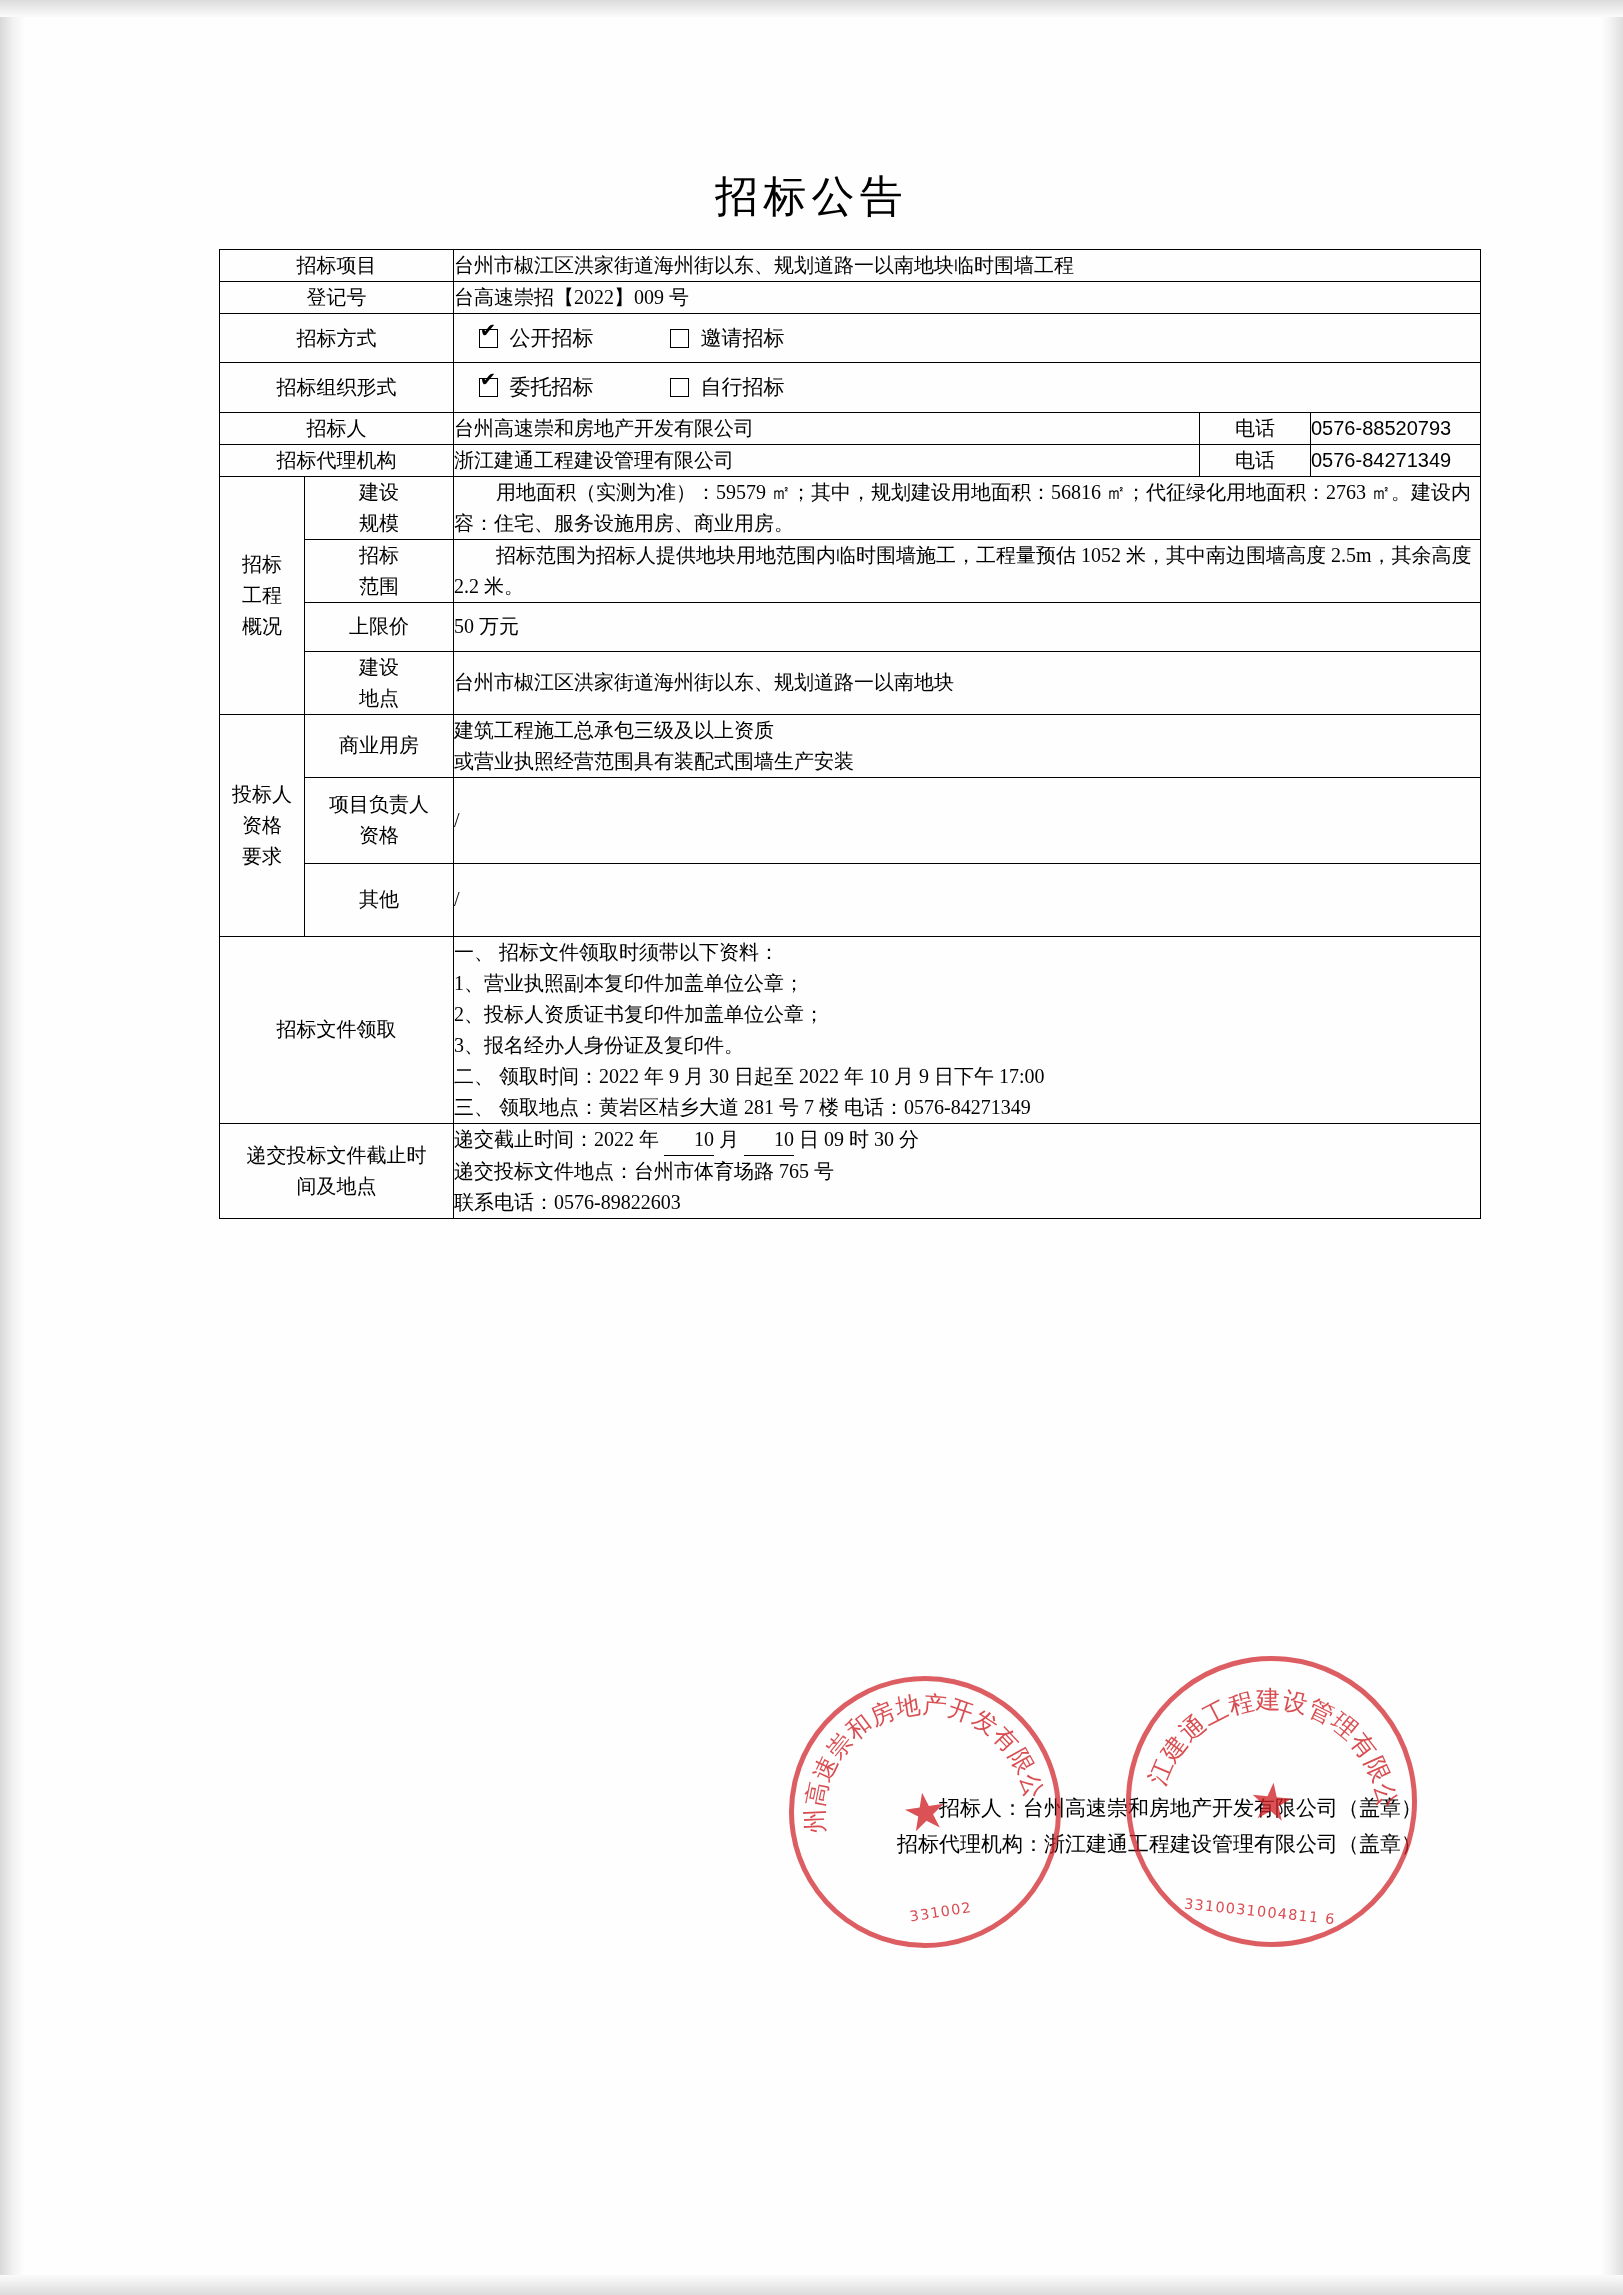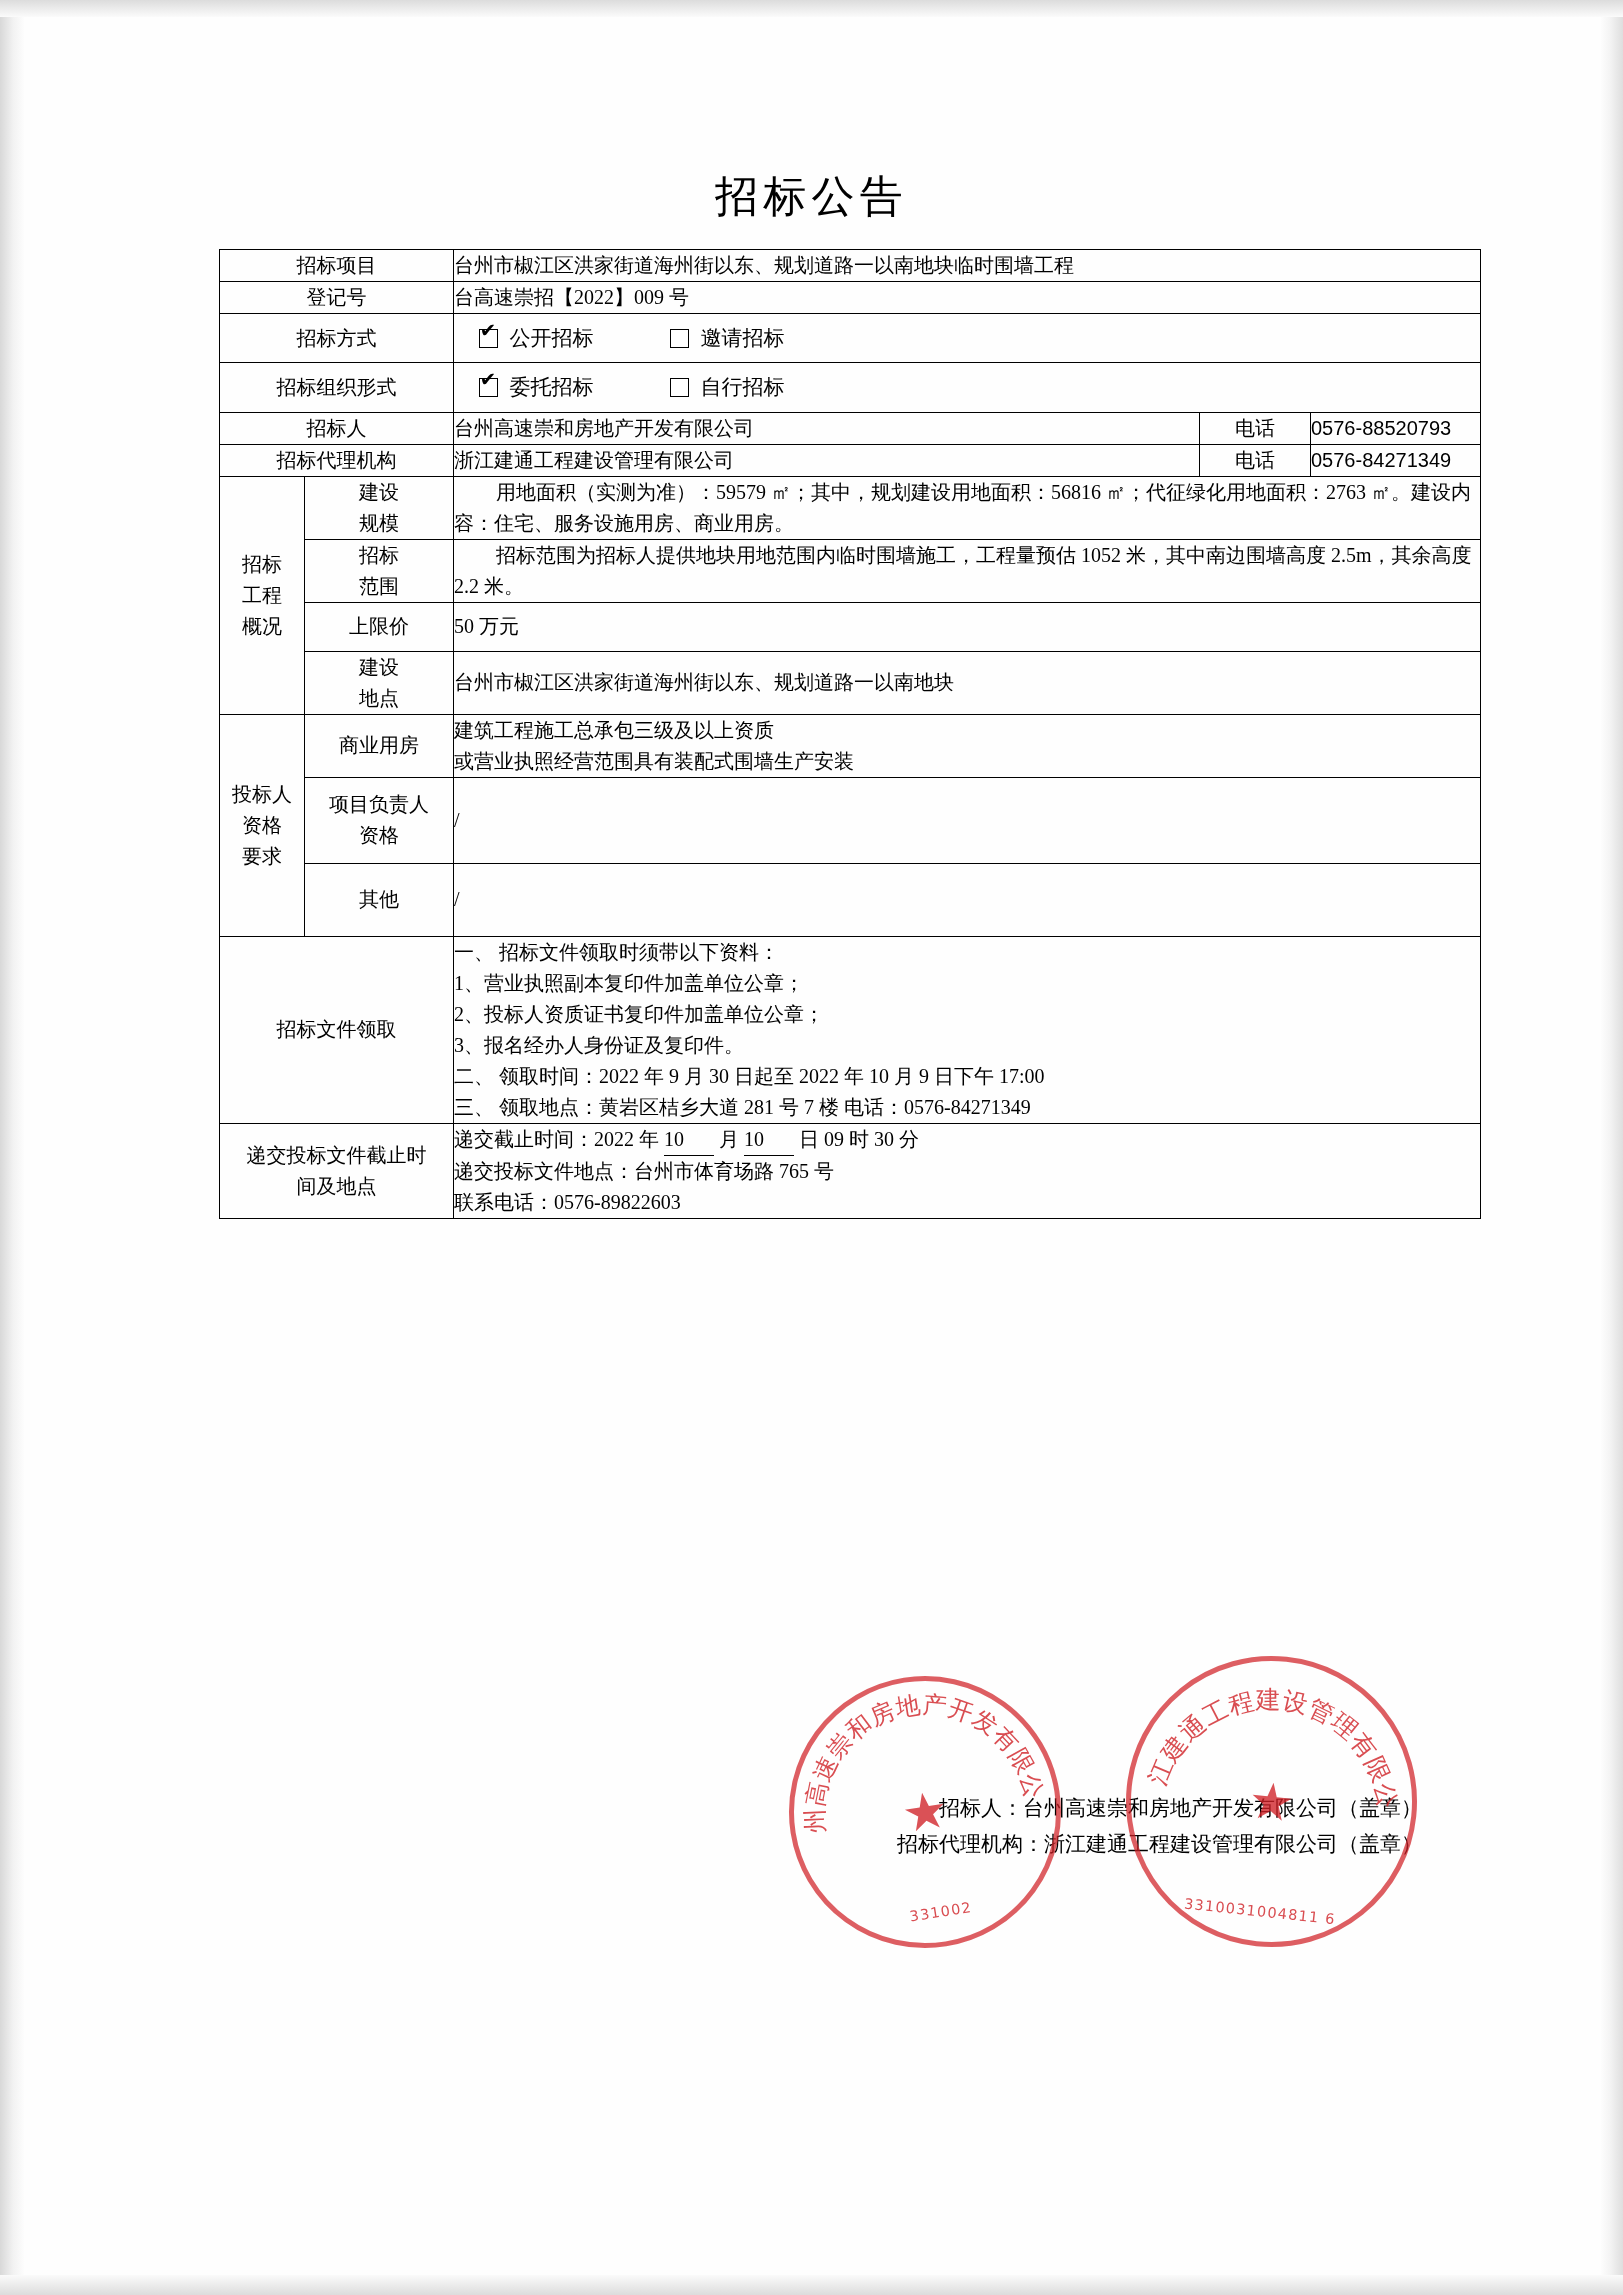--- a/index.html
+++ b/index.html
@@ -163,21 +163,21 @@
     padding-right: 37px;
     box-sizing: border-box;
   }
   .sig-area div { white-space: nowrap; }
   .sig-date { padding-right: 55px; }
 
   .u-line {
     display: inline-block;
     border-bottom: 1.3px solid #000;
     min-width: 50px;
-    text-align: left;
+    text-align: right;
   }
 
   
   .seal {
     position: absolute;
     border-radius: 50%;
     border: 5.9px solid rgba(208,32,38,0.72);
     color: rgba(208,32,38,0.78);
     pointer-events: none;
   }

